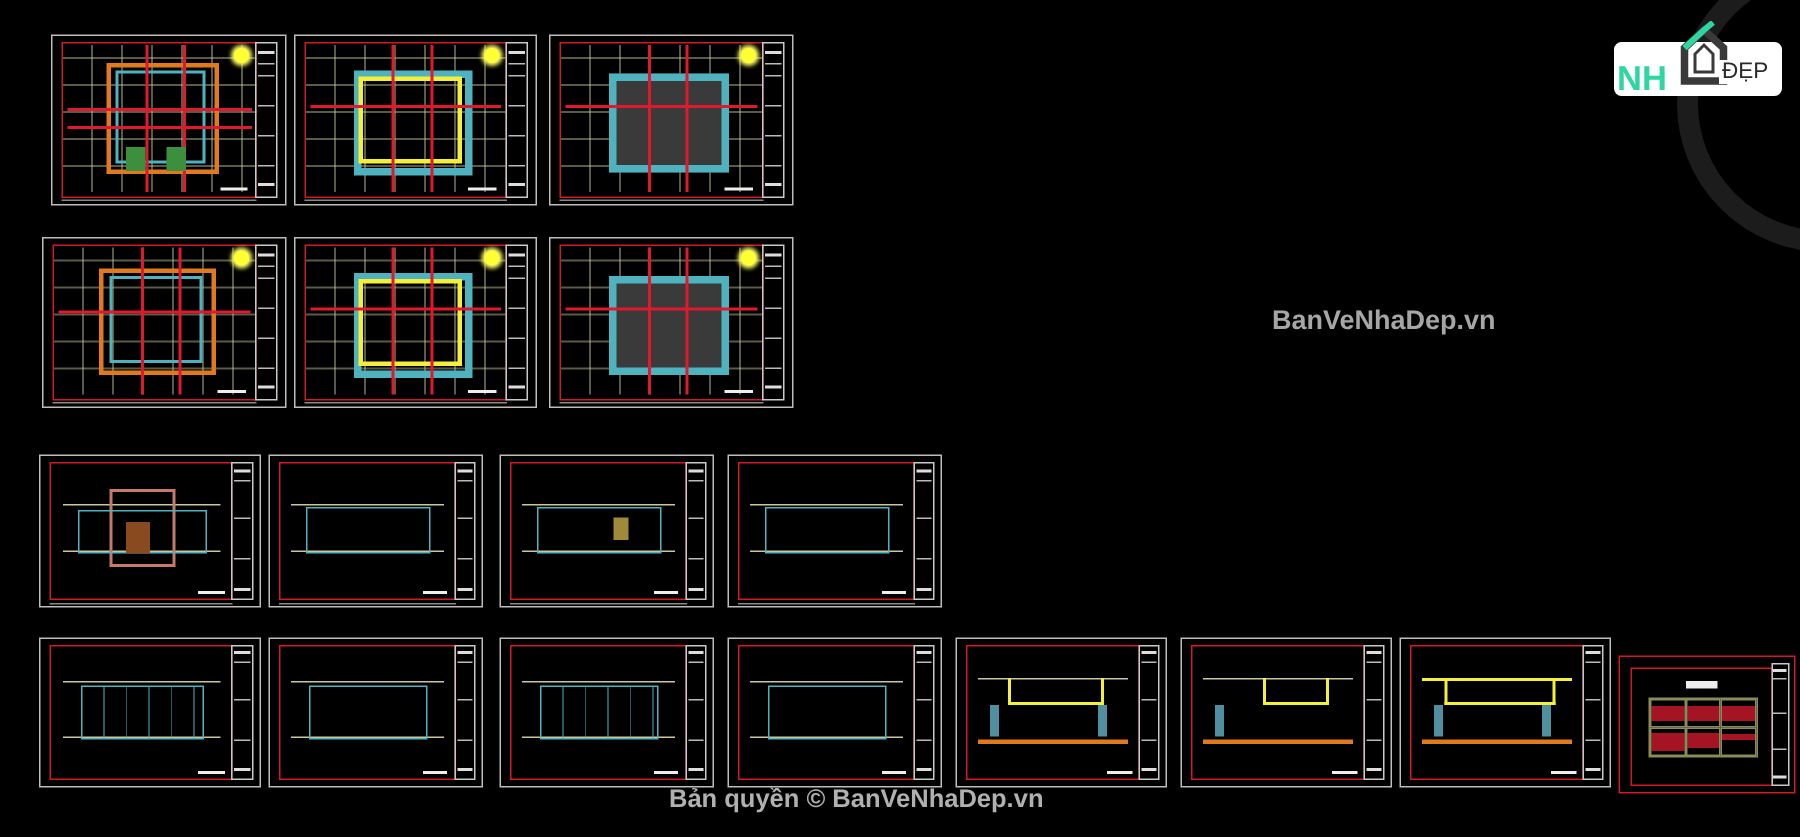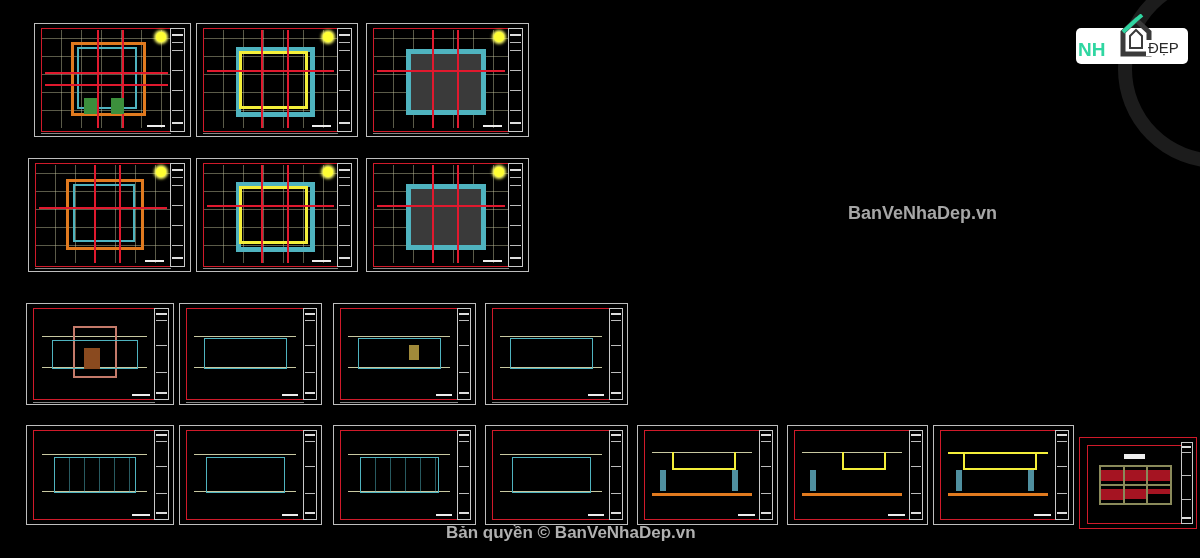--- a/index.html
+++ b/index.html
@@ -16,21 +16,21 @@
   .hl{position:absolute;height:2px;background:#e0192e;}
   .vl{position:absolute;width:2px;background:#e0192e;}
   .glines{position:absolute;left:-8%;right:-8%;top:-6%;bottom:-6%;
     background-image:repeating-linear-gradient(0deg,transparent 0 17px,rgba(200,200,160,.45) 17px 18px),
                      repeating-linear-gradient(90deg,transparent 0 19px,rgba(200,200,160,.45) 19px 20px);}
   .wm{position:absolute;color:#9c9c9c;font-weight:bold;}
   .wm-mid{left:848px;top:203px;font-size:18px;color:#a6a6a6;}
   .wm-foot{left:446px;top:523px;font-size:17px;color:#b0b0b0;}
   .logo{position:absolute;left:1076px;top:12px;width:120px;height:52px;}
   .logo-top{position:absolute;left:4px;top:20px;font-size:8px;font-weight:bold;color:#fff;letter-spacing:.5px;}
-  .logo-nh{position:absolute;left:2px;top:27px;font-size:19px;font-weight:bold;color:#2fd6a1;}
+  .logo-nh{position:absolute;left:2px;top:27px;font-size:23px;font-weight:bold;color:#2fd6a1;}
   .logo-dep{position:absolute;left:70px;top:28px;font-size:15px;color:#2a2a2a;background:#fff;padding:0 2px;line-height:16px;}
   .logo-badge{position:absolute;left:0;top:16px;width:112px;height:36px;background:#fff;border-radius:5px;}
   .logo-house{position:absolute;left:44px;top:2px;}
   .ring{position:absolute;left:1118px;top:-30px;width:170px;height:170px;border:14px solid #1c1c1c;border-radius:50%;}
 </style>
 </head>
 <body>
 
 <div class="ring"></div>
 

